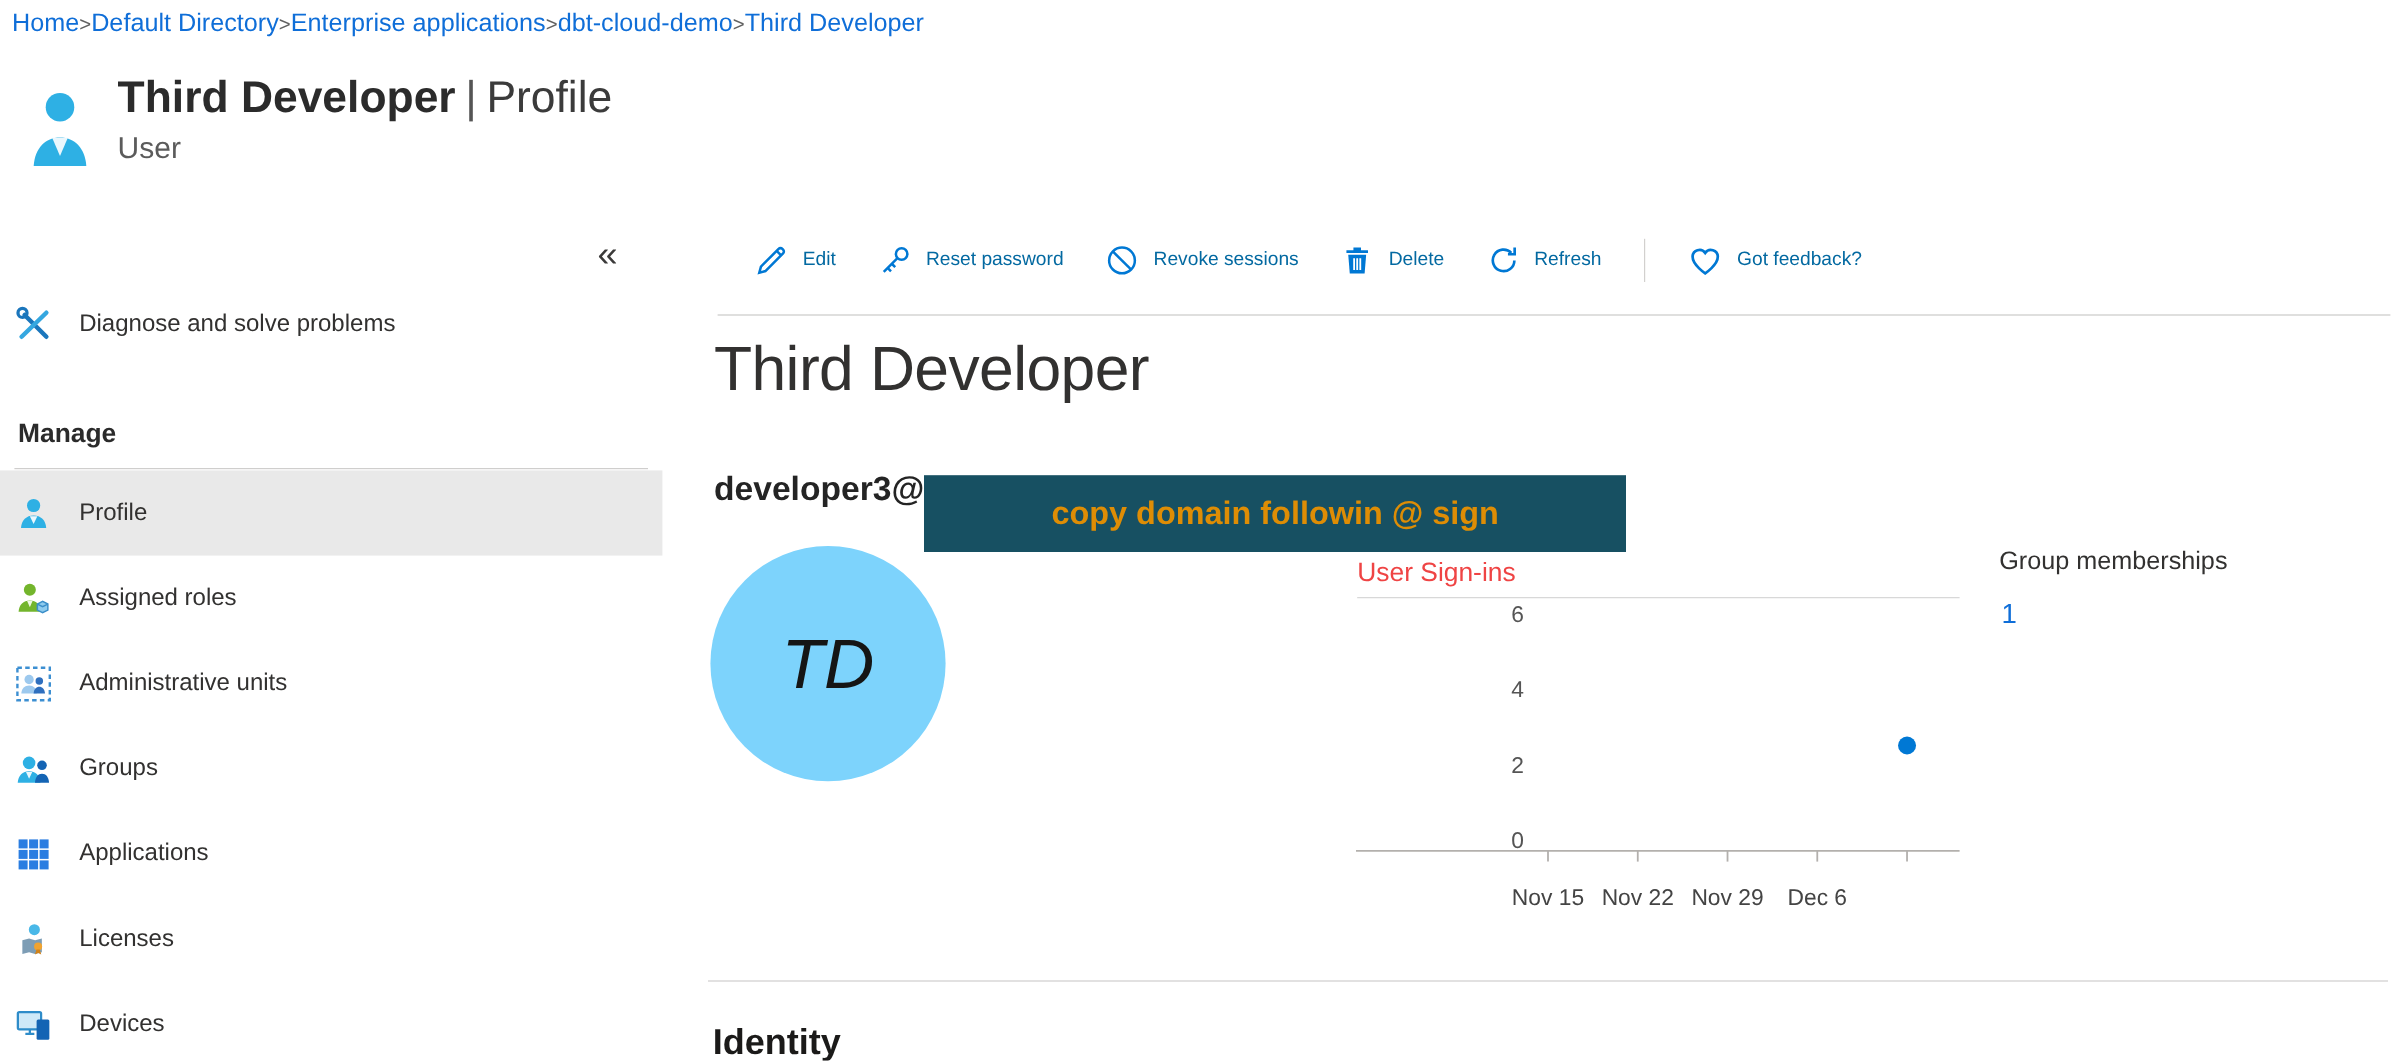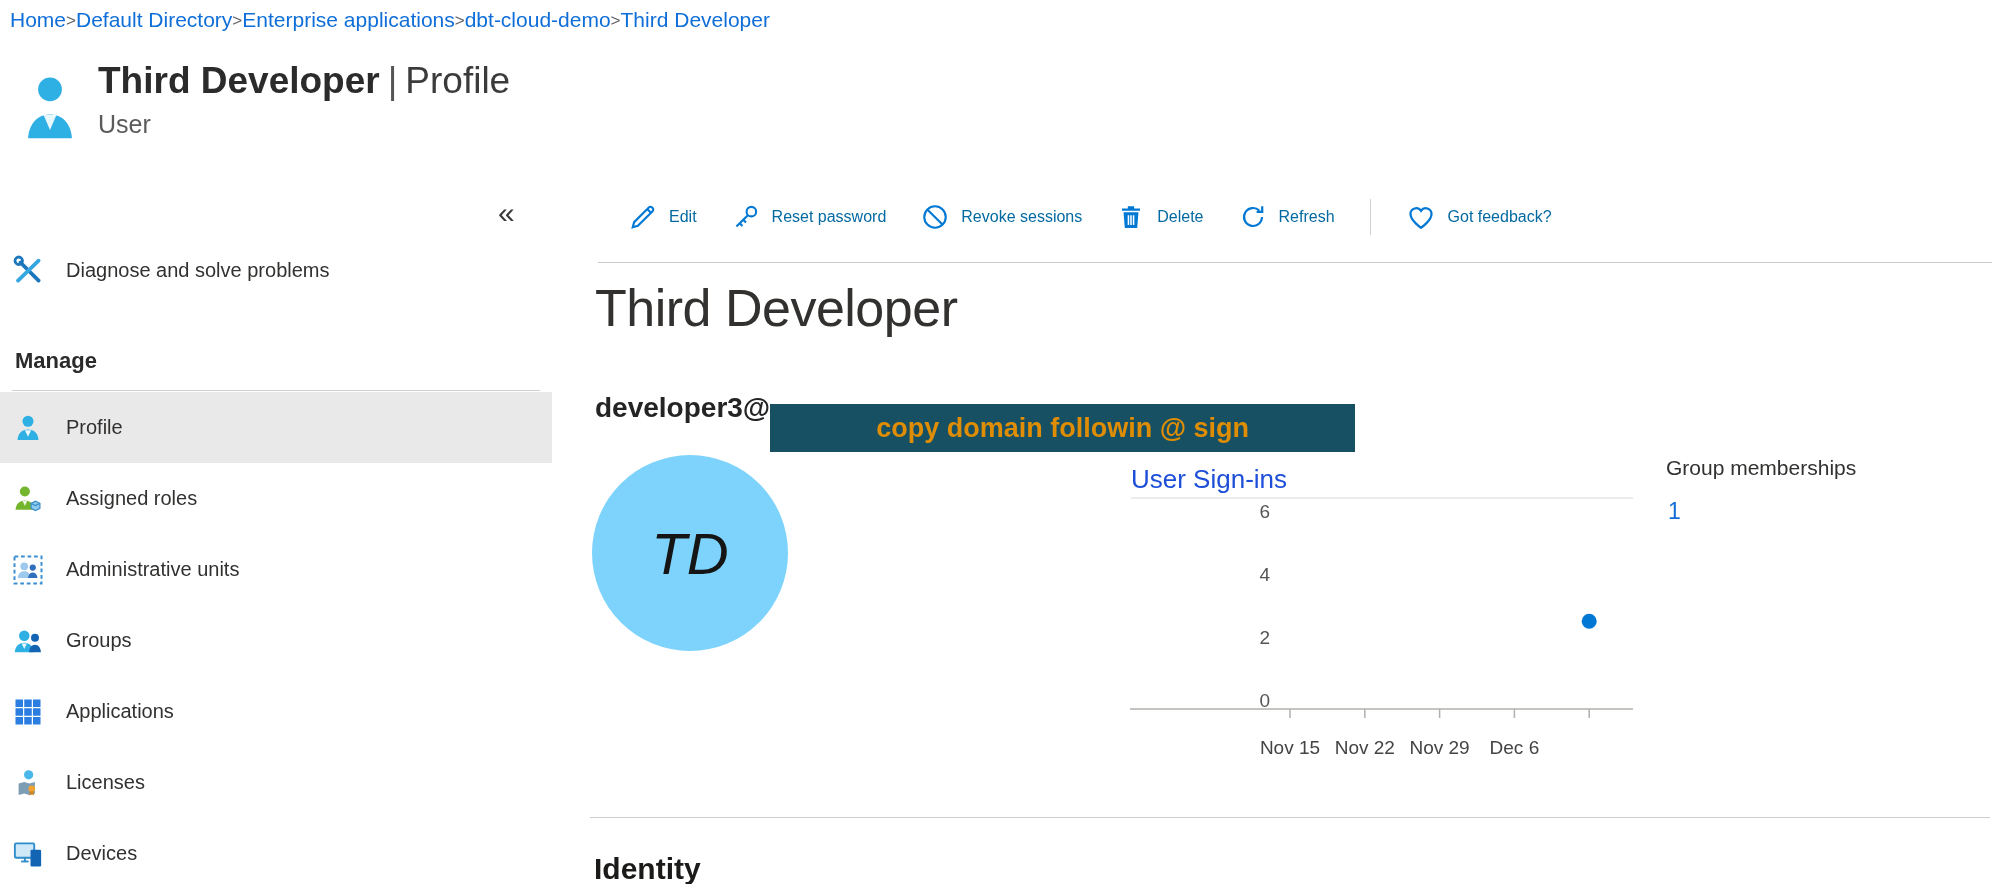--- a/index.html
+++ b/index.html
@@ -35,25 +35,25 @@
   
   #toolbar { position:absolute; left:629px; top:194px; height:46px; display:flex; align-items:center; gap:35px; }
   .tb-btn { background:none; border:none; display:flex; align-items:center; gap:12px; font-size:16px; font-family:Liberation Sans, sans-serif; color:#0369a1; cursor:pointer; }
   .tb-btn svg { width:28px; height:28px; flex:none; }
   .tb-divider { width:1px; height:36px; background:#d2d0ce; }
   #toolbar-divider { position:absolute; left:598px; right:12px; top:262px; border-top:1px solid #cbcac9; }
   
   #display-name { position:absolute; left:595px; top:278px; font-size:52px; font-weight:400; color:#323130; letter-spacing:-0.5px; }
   #email-row { position:absolute; left:595px; top:384px; height:48px; display:flex; align-items:center; }
   #email-prefix { font-size:28px; font-weight:bold; color:#242424; }
-  #redaction-box { width:585px; height:48px; display:flex; align-items:center; justify-content:center; font-size:27px; font-weight:bold;margin-top:40px; }
+  #redaction-box { width:585px; height:64px; display:flex; align-items:center; justify-content:center; font-size:27px; font-weight:bold;margin-top:40px; }
   #avatar { position:absolute; left:592px; top:455px; width:196px; height:196px; border-radius:50%; display:flex; align-items:center; justify-content:center; font-size:58px; color:#151515; }
   
   #chart { position:absolute; left:1100px; top:440px; width:620px; height:340px; }
-  #chart-title { position:absolute; left:31px; top:24px; font-size:26px; color:#1d4ed8; text-decoration:none; cursor:pointer; }
+  #chart-title { position:absolute; left:31px; top:24px; font-size:22px; color:#ef4444; text-decoration:none; cursor:pointer; }
   #chart-svg { position:absolute; left:0; top:0; }
   
   #gm-label { position:absolute; left:1666px; top:456px; font-size:21px; color:#323130; }
   #gm-count { position:absolute; left:1668px; top:498px; font-size:23px; color:#0f6ed8; text-decoration:none; cursor:pointer; }
   
   #bottom-divider { position:absolute; left:590px; right:14px; top:817px; border-top:1px solid #cfcecd; }
   #identity-heading { position:absolute; left:594px; top:852px; font-size:30px; font-weight:bold; color:#1b1a19; }
 </style>
 </head>
 <body>

